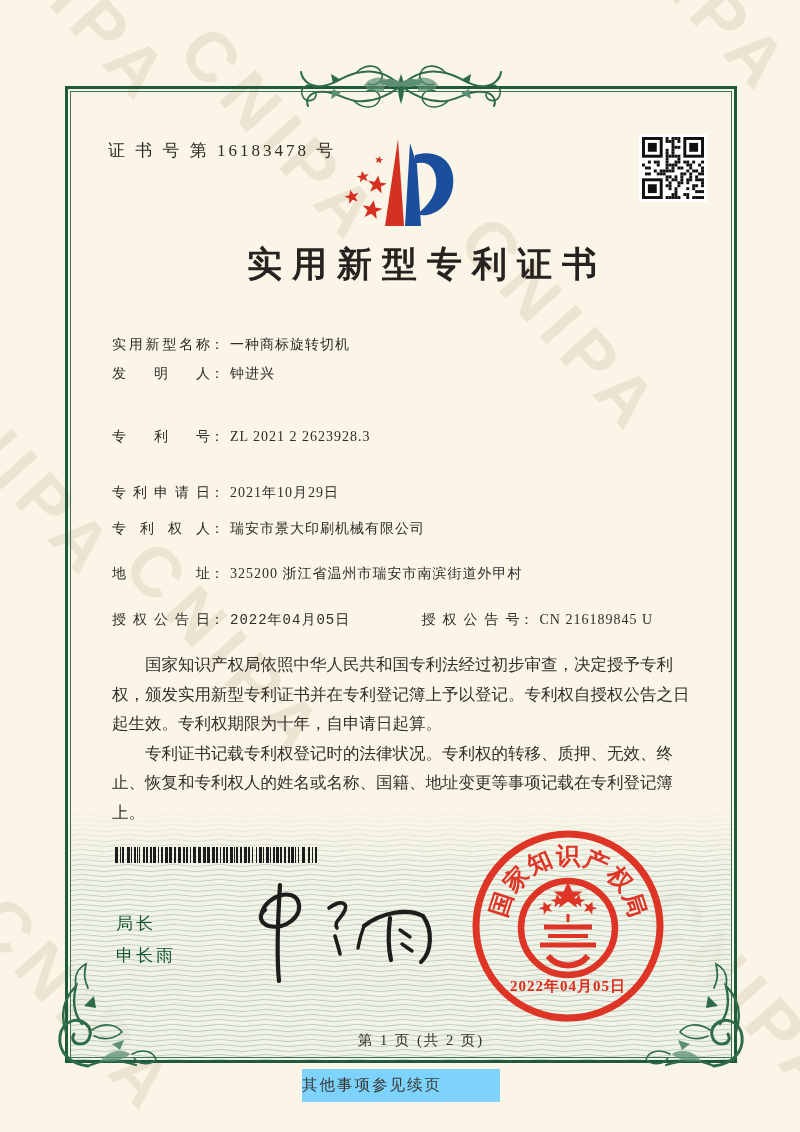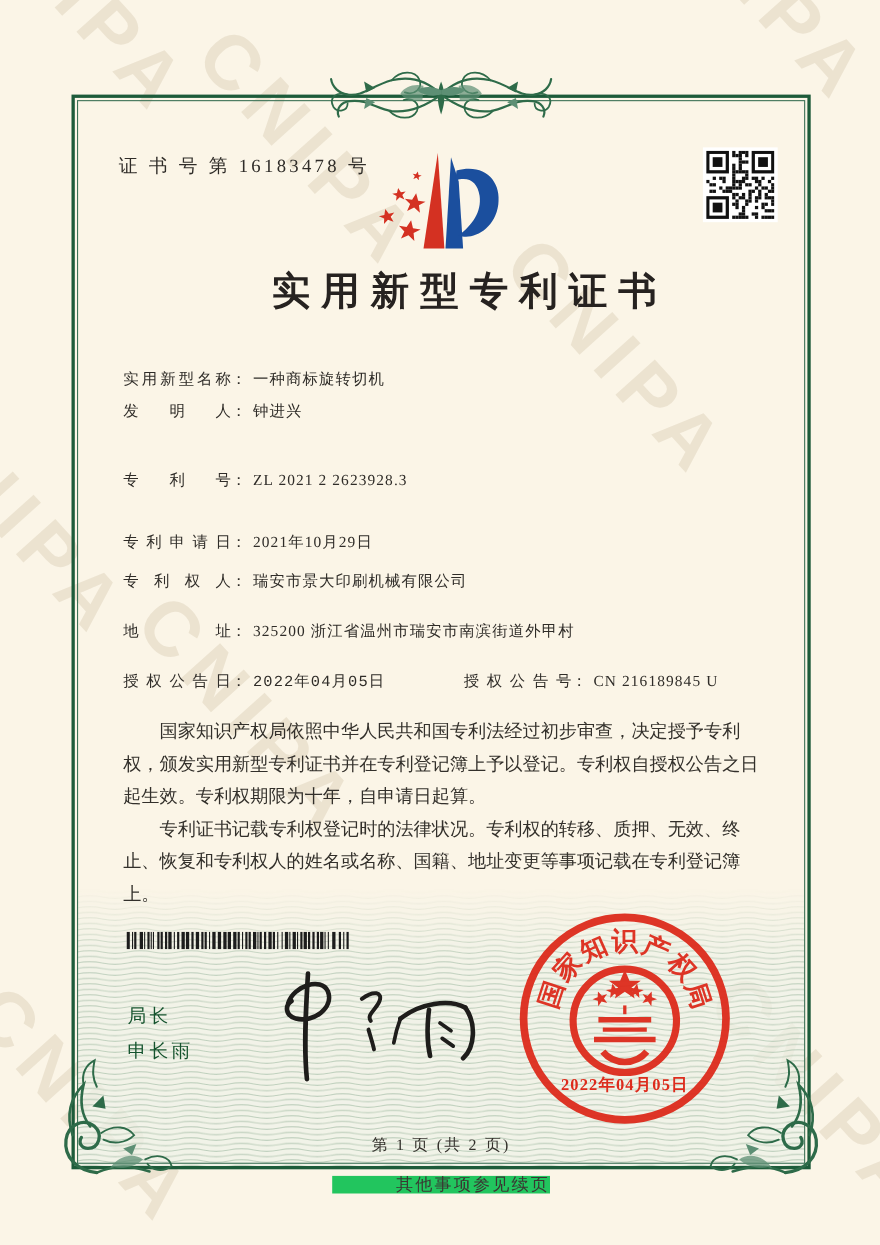--- a/index.html
+++ b/index.html
@@ -50,23 +50,23 @@
       font-family:"Liberation Sans","DejaVu Sans",sans-serif;
       font-size:17px;letter-spacing:3px;color:#14532d;}
   .sig{position:absolute;left:232px;top:872px;z-index:4;}
 
   
   .seal{position:absolute;left:468px;top:830px;z-index:5;opacity:.95;}
   .seal-date{position:absolute;left:468px;top:977px;width:200px;z-index:6;text-align:center;
       color:var(--seal-red);font-size:15px;font-weight:bold;letter-spacing:1px;}
 
   .page-number{position:absolute;left:65px;top:1031px;width:672px;z-index:4;text-align:center;
-      font-size:14.5px;letter-spacing:2px;color:#33302b;}
-  .note-box{position:absolute;left:302px;top:1069px;width:198px;height:16px;z-index:4;
-      background:#22c55e;display:flex;align-items:center;justify-content:flex-end;}
+      font-size:14.5px;letter-spacing:2px;color:#33302b;padding-left:20px;}
+  .note-box{position:absolute;left:302px;top:1069px;width:198px;height:33px;z-index:4;
+      background:#7dd3fc;display:flex;align-items:center;justify-content:flex-start;}
   .note-box span{font-size:15.5px;letter-spacing:2px;color:#3a3632;}
 </style>
 </head>
 <body>
 
 <div class="page">
 
   <div class="wm" style="left:-60px;top:-45px">CNIPA</div>
   <div class="wm" style="left:150px;top:95px">CNIPA</div>
   <div class="wm" style="left:560px;top:-55px">CNIPA</div>

